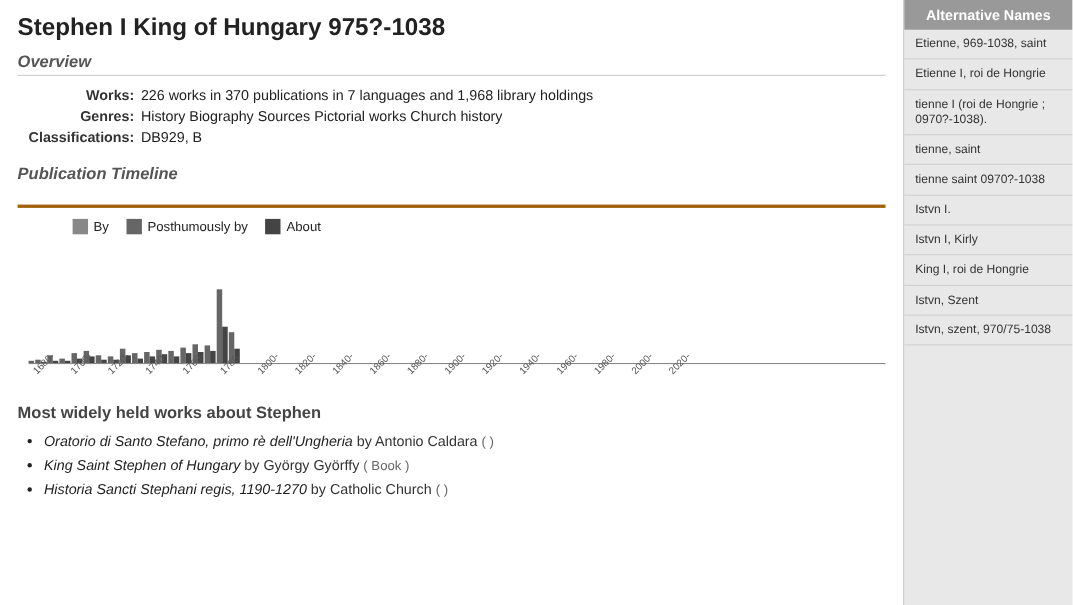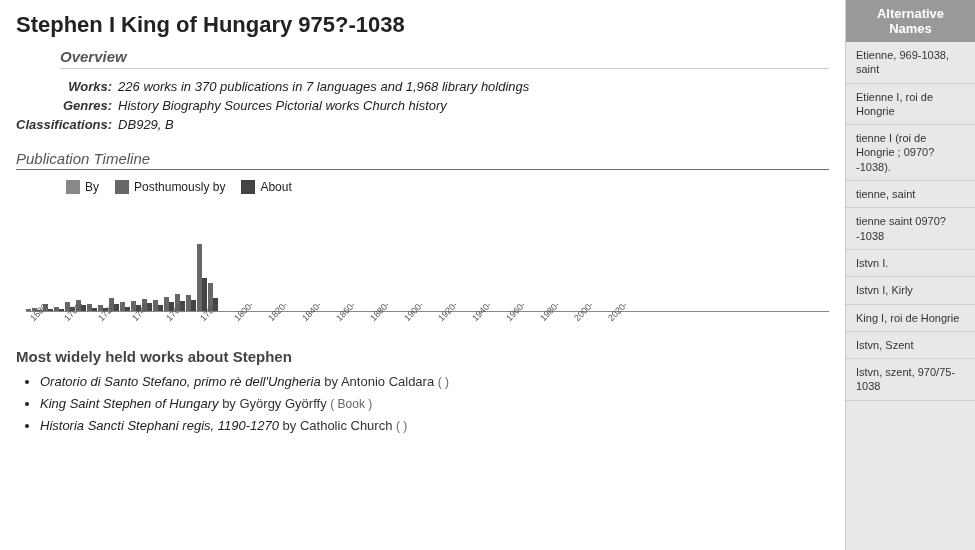--- a/index.html
+++ b/index.html
@@ -12,21 +12,21 @@
       height: 550px;
       overflow: hidden;
       display: flex;
     }
     #main-content {
       flex: 1;
       padding: 12px 16px;
       overflow-y: auto;
     }
     #sidebar {
-      width: 130px;
+      width: 154px;
       background: #e8e8e8;
       border-left: 1px solid #ccc;
       overflow-y: auto;
       padding: 0;
     }
     #sidebar-title {
       background: #999;
       color: #fff;
       font-weight: bold;
       font-size: 13px;
@@ -48,46 +48,45 @@
       font-family: Arial, Helvetica, sans-serif;
     }
     #overview-section h2 {
       font-size: 15px;
       font-weight: bold;
       color: #555;
       border-bottom: 1px solid #ccc;
       padding-bottom: 3px;
       margin-bottom: 8px;
       font-style: italic;
-      margin-left: 44px;
     }
     .meta-table {
       border-collapse: collapse;
-      font-style: italic;
+      margin-left: 10px;
     }
     .meta-table td {
       padding: 2px 6px 2px 0;
       vertical-align: top;
       font-size: 13px;
     }
     .meta-table td.label {
       font-weight: bold;
       text-align: right;
       color: #333;
       white-space: nowrap;
     }
     #timeline-section {
       margin-top: 16px;
     }
     #timeline-section h2 {
       font-size: 15px;
-      font-weight: normal;
+      font-weight: bold;
       color: #555;
-      border-bottom: 1px solid #a16207;
-      padding-bottom: 2px;
+      border-bottom: 3px solid #a16207;
+      padding-bottom: 19px;
       margin-bottom: 10px;
       font-style: italic;
     }
     .legend {
       display: flex;
       gap: 16px;
       align-items: center;
       margin-bottom: 8px;
       margin-left: 50px;
     }

